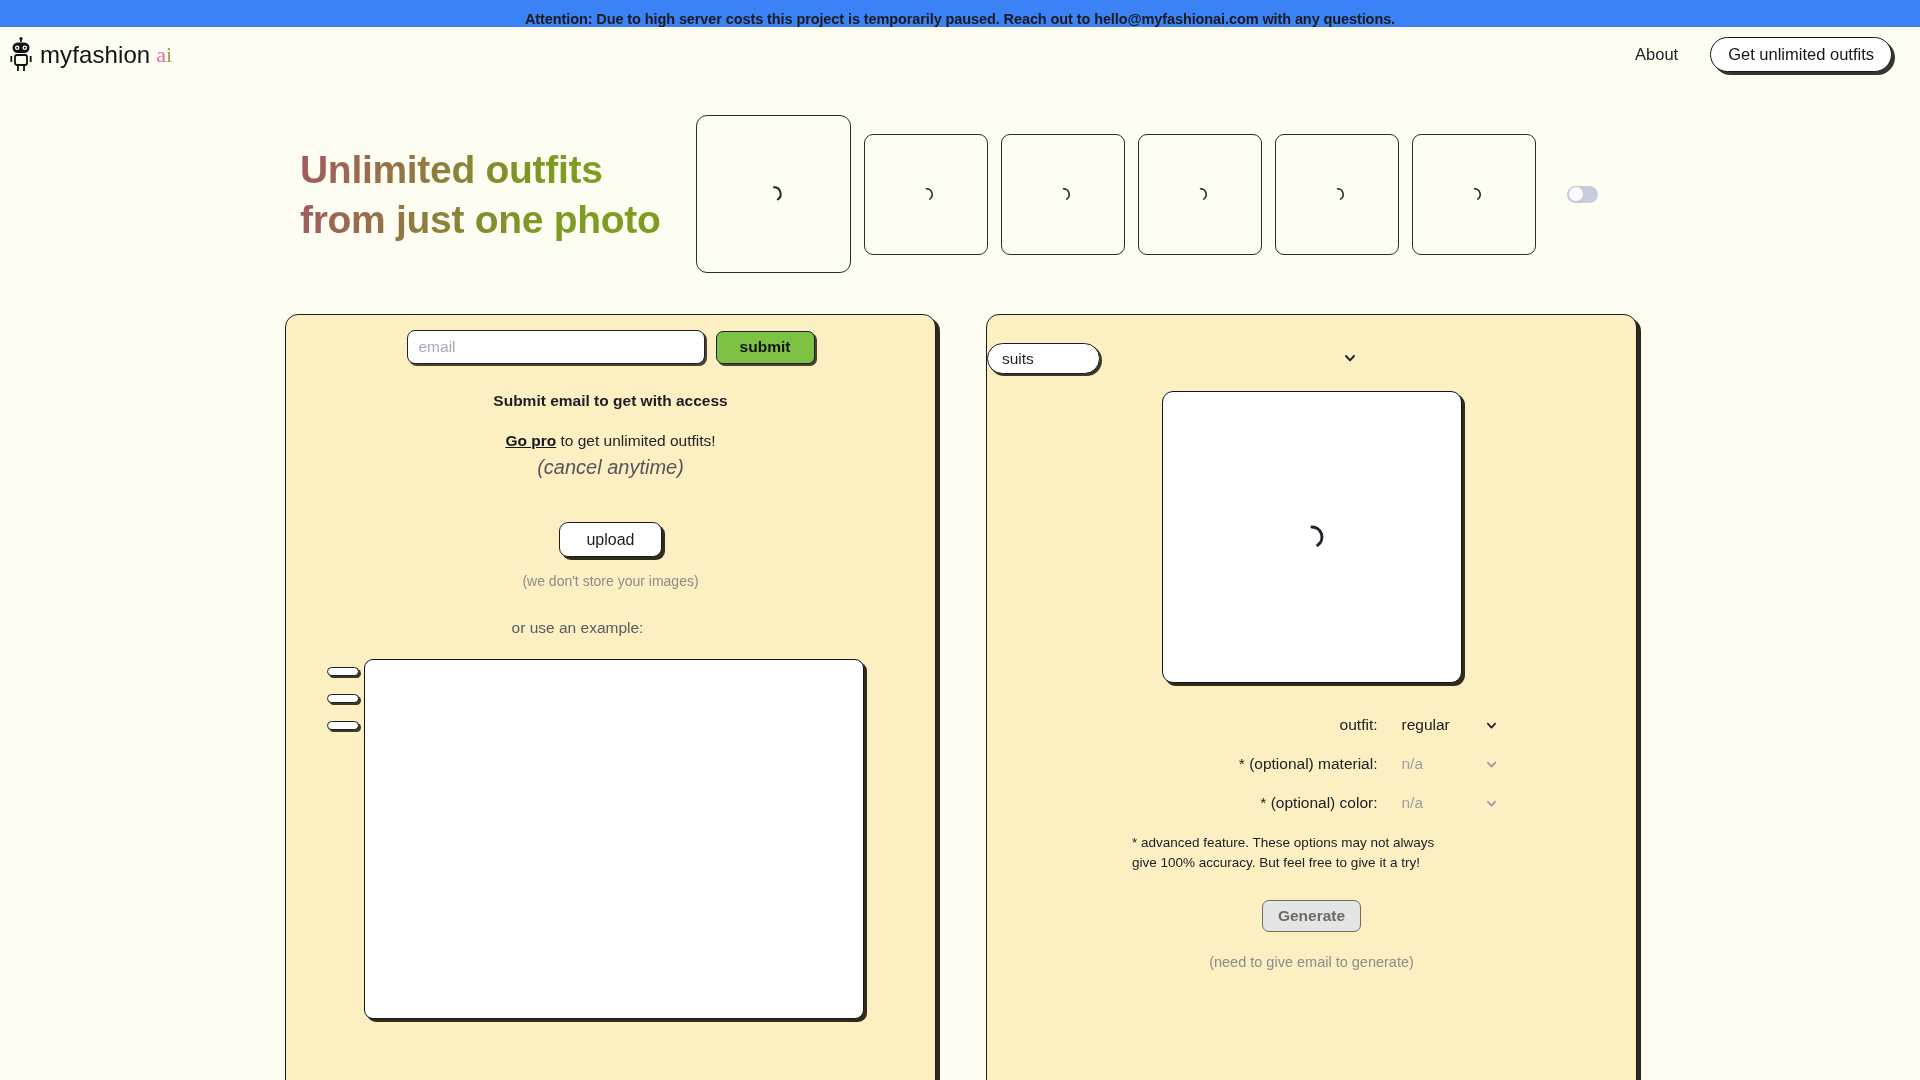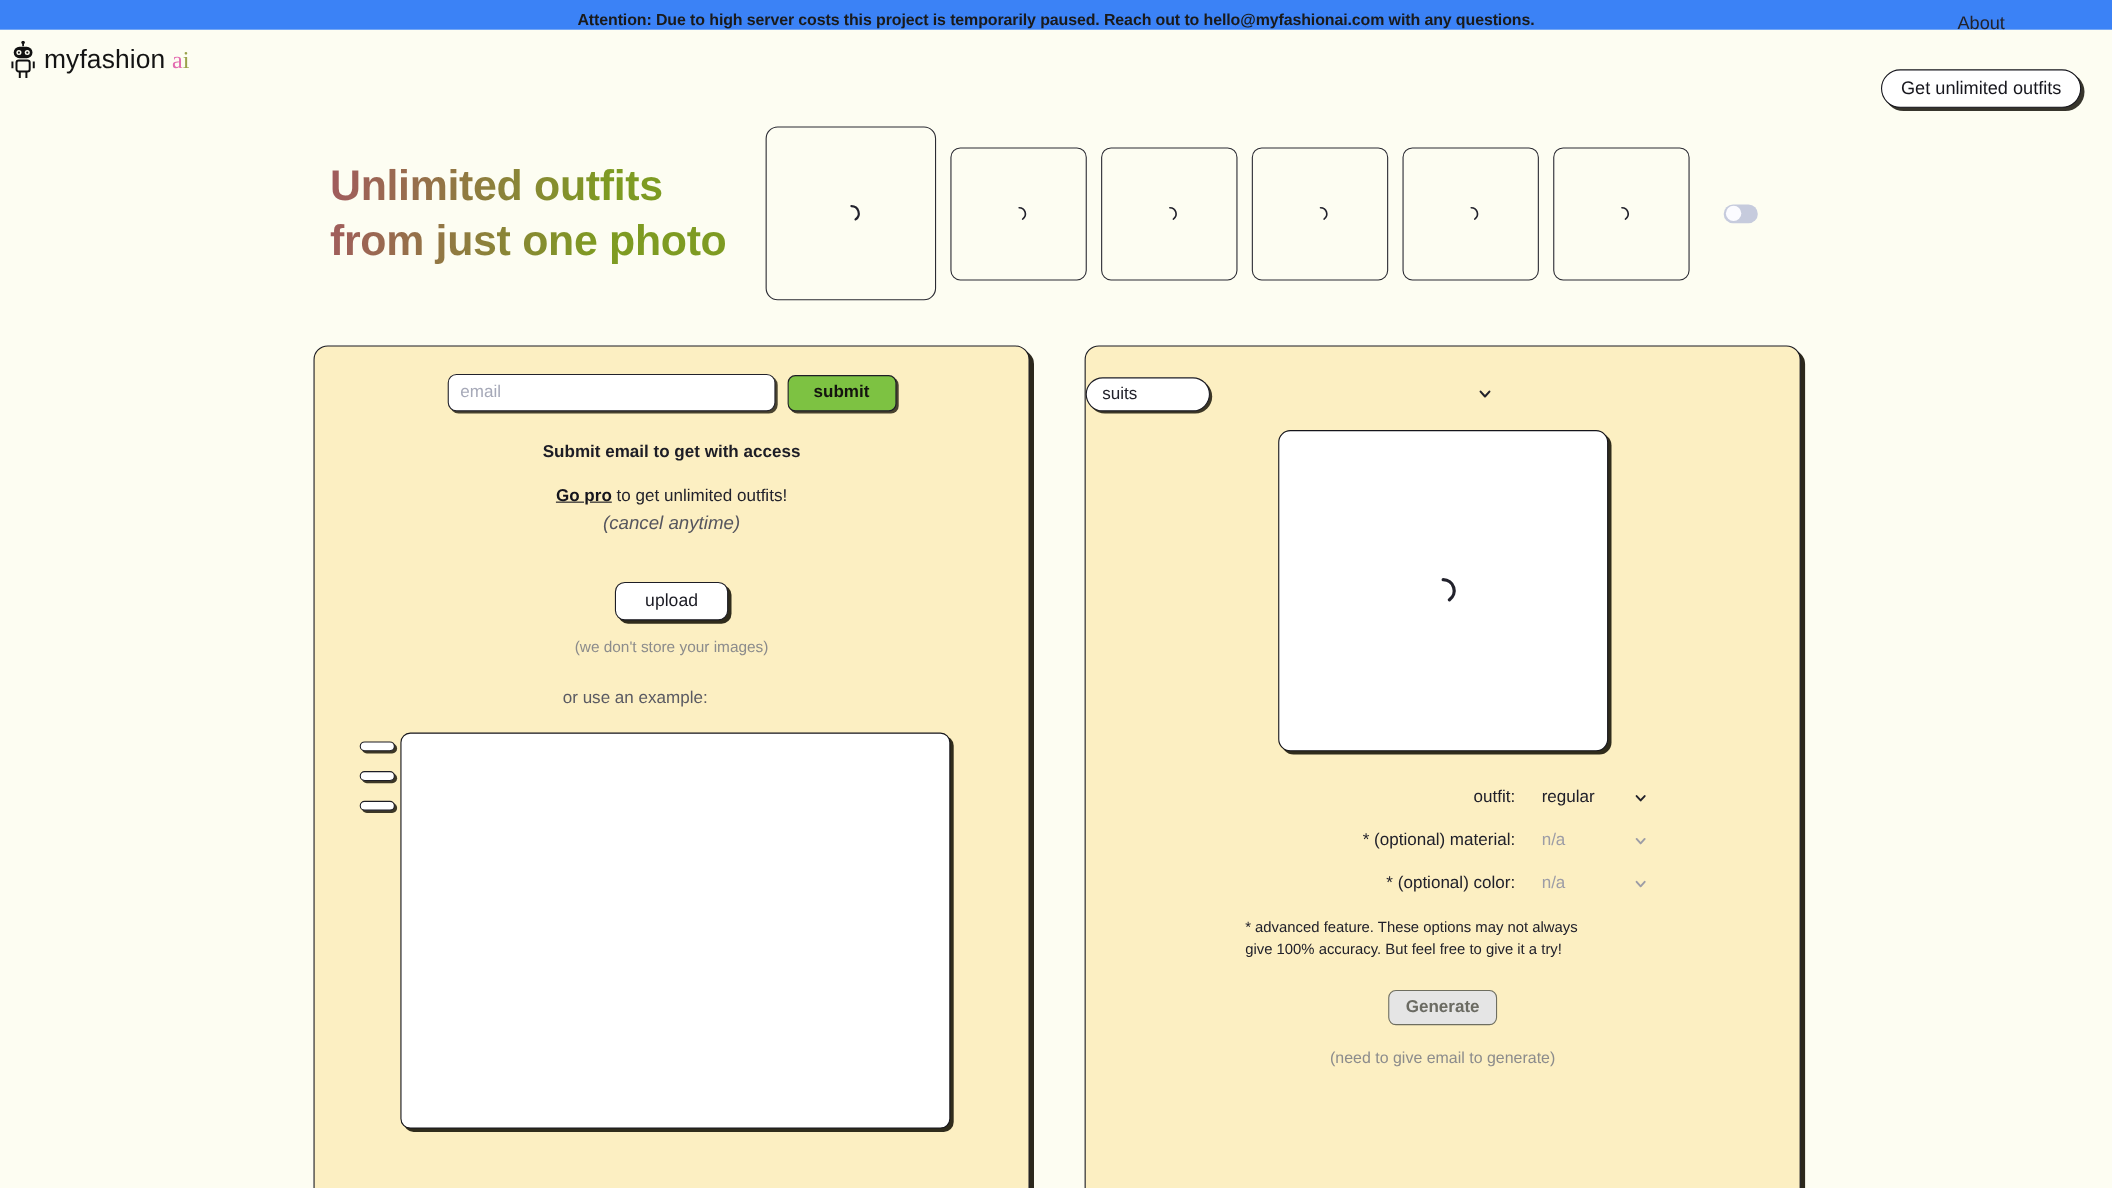--- a/index.html
+++ b/index.html
@@ -59,21 +59,20 @@
     font-size: 22px;
   }
   .brand-ai .a { color: #E36CB0; }
   .brand-ai .i { color: #9AA24B; }
 
   .nav-right {
     margin-left: auto;
     display: flex;
     align-items: center;
     gap: 32px;
-    flex-direction: column;
   }
   .nav-link {
     font-size: 16.5px;
     color: #22222b;
     text-decoration: none;
     cursor: pointer;
   }
   .cta-btn {
     background: #FFFFFF;
     border: 1.6px solid #16161d;
@@ -172,21 +171,21 @@
   }
   .panel-left  { width: 651px; min-height: 820px; }
   .panel-right { width: 651px; min-height: 820px; }
 
   
   .email-row {
     display: flex;
     align-items: center;
     gap: 11px;
     justify-content: center;
-    padding-top: 25px;
+    padding-top: 15px;
   }
   .email-input {
     width: 298px;
     height: 34px;
     border: 1.5px solid #22222b;
     border-radius: 8px;
     background: #FFFFFF;
     padding: 0 11px;
     font-size: 15.5px;
     font-family: "Liberation Sans", sans-serif;
@@ -222,21 +221,21 @@
     color: #22222b;
     margin-top: 22px;
   }
   .go-pro-line .gopro {
     font-weight: bold;
     text-decoration: underline;
     cursor: pointer;
     color: #16161d;
   }
   .cancel-anytime {
-    font-size: 17px;
+    font-size: 20px;
     font-style: italic;
     color: #55555e;
     margin-top: 6px;
   }
 
   .upload-wrap { text-align: center; margin-top: 43px; }
   .upload-btn {
     background: #FFFFFF;
     border: 1.5px solid #1d1d25;
     border-radius: 9px;

